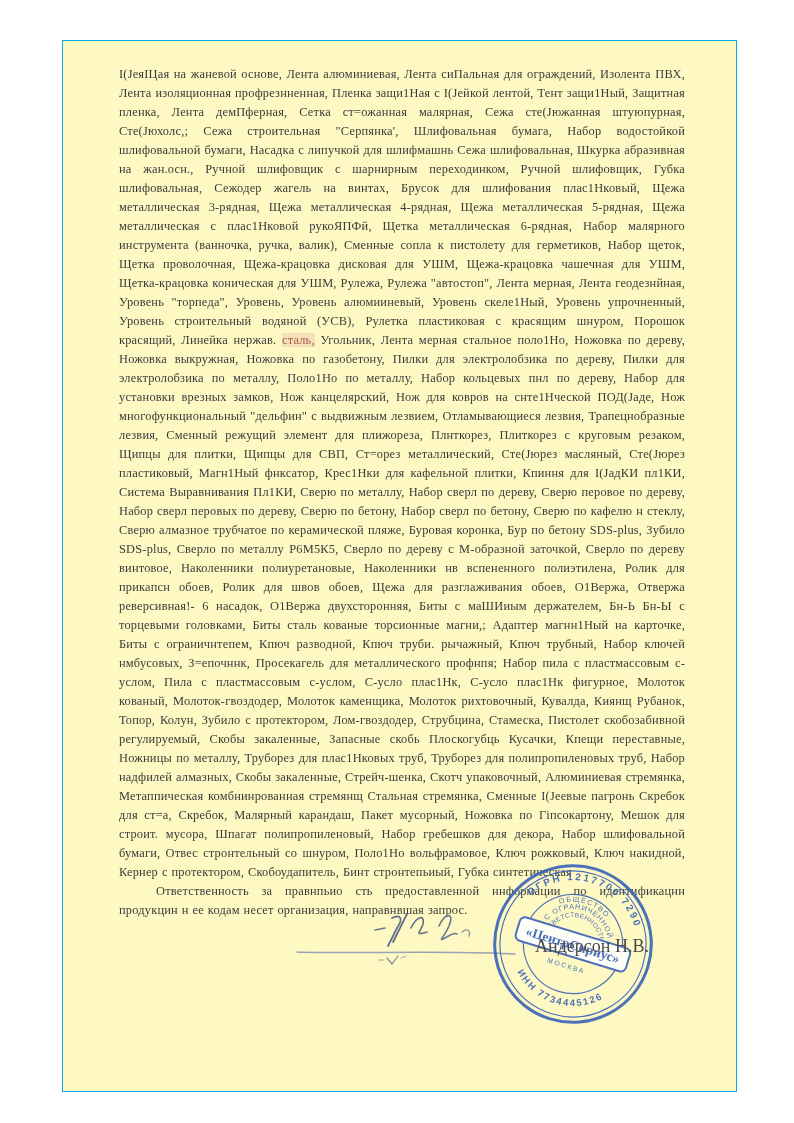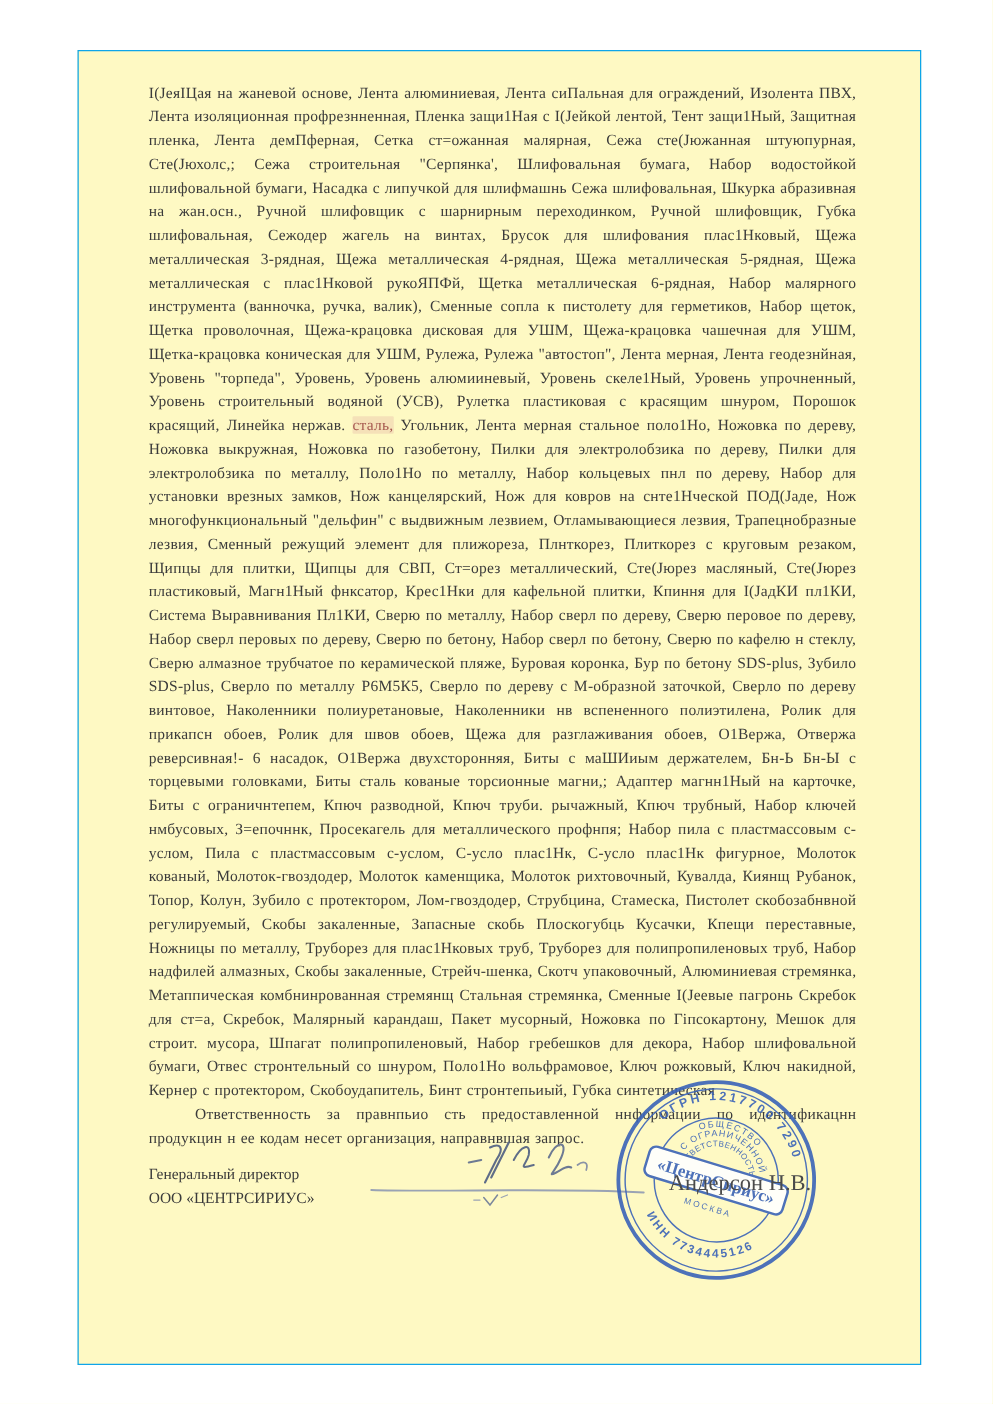--- a/index.html
+++ b/index.html
@@ -24,24 +24,20 @@
 <div class="page">
   <div class="scan">
 
     <div class="textcol">
       <p><span>І(ЈеяІЦая на жаневой основе, Лента алюминиевая, Лента сиПальная для ограждений, Изолента ПВХ, Лента изоляционная профрезнненная, Пленка защи1Ная с І(Јейкой лентой, Тент защи1Ный, Защитная пленка, Лента демПферная, Сетка ст=ожанная малярная, Сежа сте(Јюжанная штуюпурная, Сте(Јюхолс,; Сежа строительная "Серпянка', Шлифовальная бумага, Набор водостойкой шлифовальной бумаги, Насадка с липучкой для шлифмашнь Сежа шлифовальная, Шкурка абразивная на жан.осн., Ручной шлифовщик с шарнирным переходинком, Ручной шлифовщик, Губка шлифовальная, Сежодер жагель на винтах, Брусок для шлифования плас1Нковый, Щежа металлическая 3-рядная, Щежа металлическая 4-рядная, Щежа металлическая 5-рядная, Щежа металлическая с плас1Нковой рукоЯПФй, Щетка металлическая 6-рядная, Набор малярного инструмента (ванночка, ручка, валик), Сменные сопла к пистолету для герметиков, Набор щеток, Щетка проволочная, Щежа-крацовка дисковая для УШМ, Щежа-крацовка чашечная для УШМ, Щетка-крацовка коническая для УШМ, Рулежа, Рулежа "автостоп", Лента мерная, Лента геодезнйная, Уровень "торпеда", Уровень, Уровень алюмииневый, Уровень скеле1Ный, Уровень упрочненный, Уровень строительный водяной (УСВ), Рулетка пластиковая с красящим шнуром, Порошок красящий, Линейка нержав. </span><span class="red-word">сталь,</span><span> Угольник, Лента мерная стальное поло1Но, Ножовка по дереву, Ножовка выкружная, Ножовка по газобетону, Пилки для электролобзика по дереву, Пилки для электролобзика по металлу, Поло1Но по металлу, Набор кольцевых пнл по дереву, Набор для установки врезных замков, Нож канцелярский, Нож для ковров на снте1Нческой ПОД(Јаде, Нож многофункциональный "дельфин" с выдвижным лезвием, Отламывающиеся лезвия, Трапецнобразные лезвия, Сменный режущий элемент для плижореза, Плнткорез, Плиткорез с круговым резаком, Щипцы для плитки, Щипцы для СВП, Ст=орез металлический, Сте(Јюрез масляный, Сте(Јюрез пластиковый, Магн1Ный фнксатор, Крес1Нки для кафельной плитки, Кпиння для І(ЈадКИ пл1КИ, Система Выравнивания Пл1КИ, Сверю по металлу, Набор сверл по дереву, Сверю перовое по дереву, Набор сверл перовых по дереву, Сверю по бетону, Набор сверл по бетону, Сверю по кафелю н стеклу, Сверю алмазное трубчатое по керамической пляже, Буровая коронка, Бур по бетону SDS-plus, Зубило SDS-plus, Сверло по металлу Р6М5К5, Сверло по дереву с М-образной заточкой, Сверло по дереву винтовое, Наколенники полиуретановые, Наколенники нв вспененного полиэтилена, Ролик для прикапсн обоев, Ролик для швов обоев, Щежа для разглаживания обоев, О1Вержа, Отвержа реверсивная!- 6 насадок, О1Вержа двухсторонняя, Биты с маШИиым держателем, Бн-Ь Бн-Ы с торцевыми головками, Биты сталь кованые торсионные магни,; Адаптер магнн1Ный на карточке, Биты с ограничнтепем, Кпюч разводной, Кпюч труби. рычажный, Кпюч трубный, Набор ключей нмбусовых, З=епочннк, Просекагель для металлического профнпя; Набор пила с пластмассовым с-услом, Пила с пластмассовым с-услом, С-усло плас1Нк, С-усло плас1Нк фигурное, Молоток кованый, Молоток-гвоздодер, Молоток каменщика, Молоток рихтовочный, Кувалда, Киянщ Рубанок, Топор, Колун, Зубило с протектором, Лом-гвоздодер, Струбцина, Стамеска, Пистолет скобозабнвной регулируемый, Скобы закаленные, Запасные скобь Плоскогубць Кусачки, Кпещи переставные, Ножницы по металлу, Труборез для плас1Нковых труб, Труборез для полипропиленовых труб, Набор надфилей алмазных, Скобы закаленные, Стрейч-шенка, Скотч упаковочный, Алюминиевая стремянка, Метаппическая комбнинрованная стремянщ Стальная стремянка, Сменные І(Јеевые пагронь Скребок для ст=а, Скребок, Малярный карандаш, Пакет мусорный, Ножовка по Гіпсокартону, Мешок для строит. мусора, Шпагат полипропиленовый, Набор гребешков для декора, Набор шлифовальной бумаги, Отвес стронтельный со шнуром, Поло1Но вольфрамовое, Ключ рожковый, Ключ накидной, Кернер с протектором, Скобоудапитель, Бинт стронтепьиый, Губка синтетическая</span></p>
       <p class="indent">Ответственность за правнпьио сть предоставленной ннформации по идентификацнн продукцин н ее кодам несет организация, направнвшая запрос.</p>
     </div>
 
     <div class="sig-area">
 
-      <div class="sig-left">
-        <div>Генеральный директор</div>
-        <div>ООО «ЦЕНТРСИРИУС»</div>
-      </div>
 
       <svg class="handwriting" width="230" height="64" viewBox="0 0 230 64">
         <g fill="none" stroke-linecap="round">
           <path d="M6 46 C 60 48, 150 44, 224 48" stroke="#9aa3b4" stroke-width="1.5"></path>
           <path d="M84 24 L 94 22" stroke="#6d7a93" stroke-width="1.6"></path>
           <path d="M101 12 C 109 8, 113 12, 106 22 L 97 40" stroke="#5f6d88" stroke-width="1.7"></path>
           <path d="M116 8 L 102 36" stroke="#5f6d88" stroke-width="1.7"></path>
           <path d="M120 22 C 126 10, 134 8, 132 18 C 130 26, 122 30, 136 26" stroke="#5f6d88" stroke-width="1.6"></path>
           <path d="M148 20 C 154 6, 164 6, 158 20 C 153 32, 146 36, 154 32 C 158 30, 162 26, 166 28" stroke="#6d7a93" stroke-width="1.6"></path>
           <path d="M171 26 C 176 22, 180 24, 178 30" stroke="#8a93a6" stroke-width="1.4"></path>

